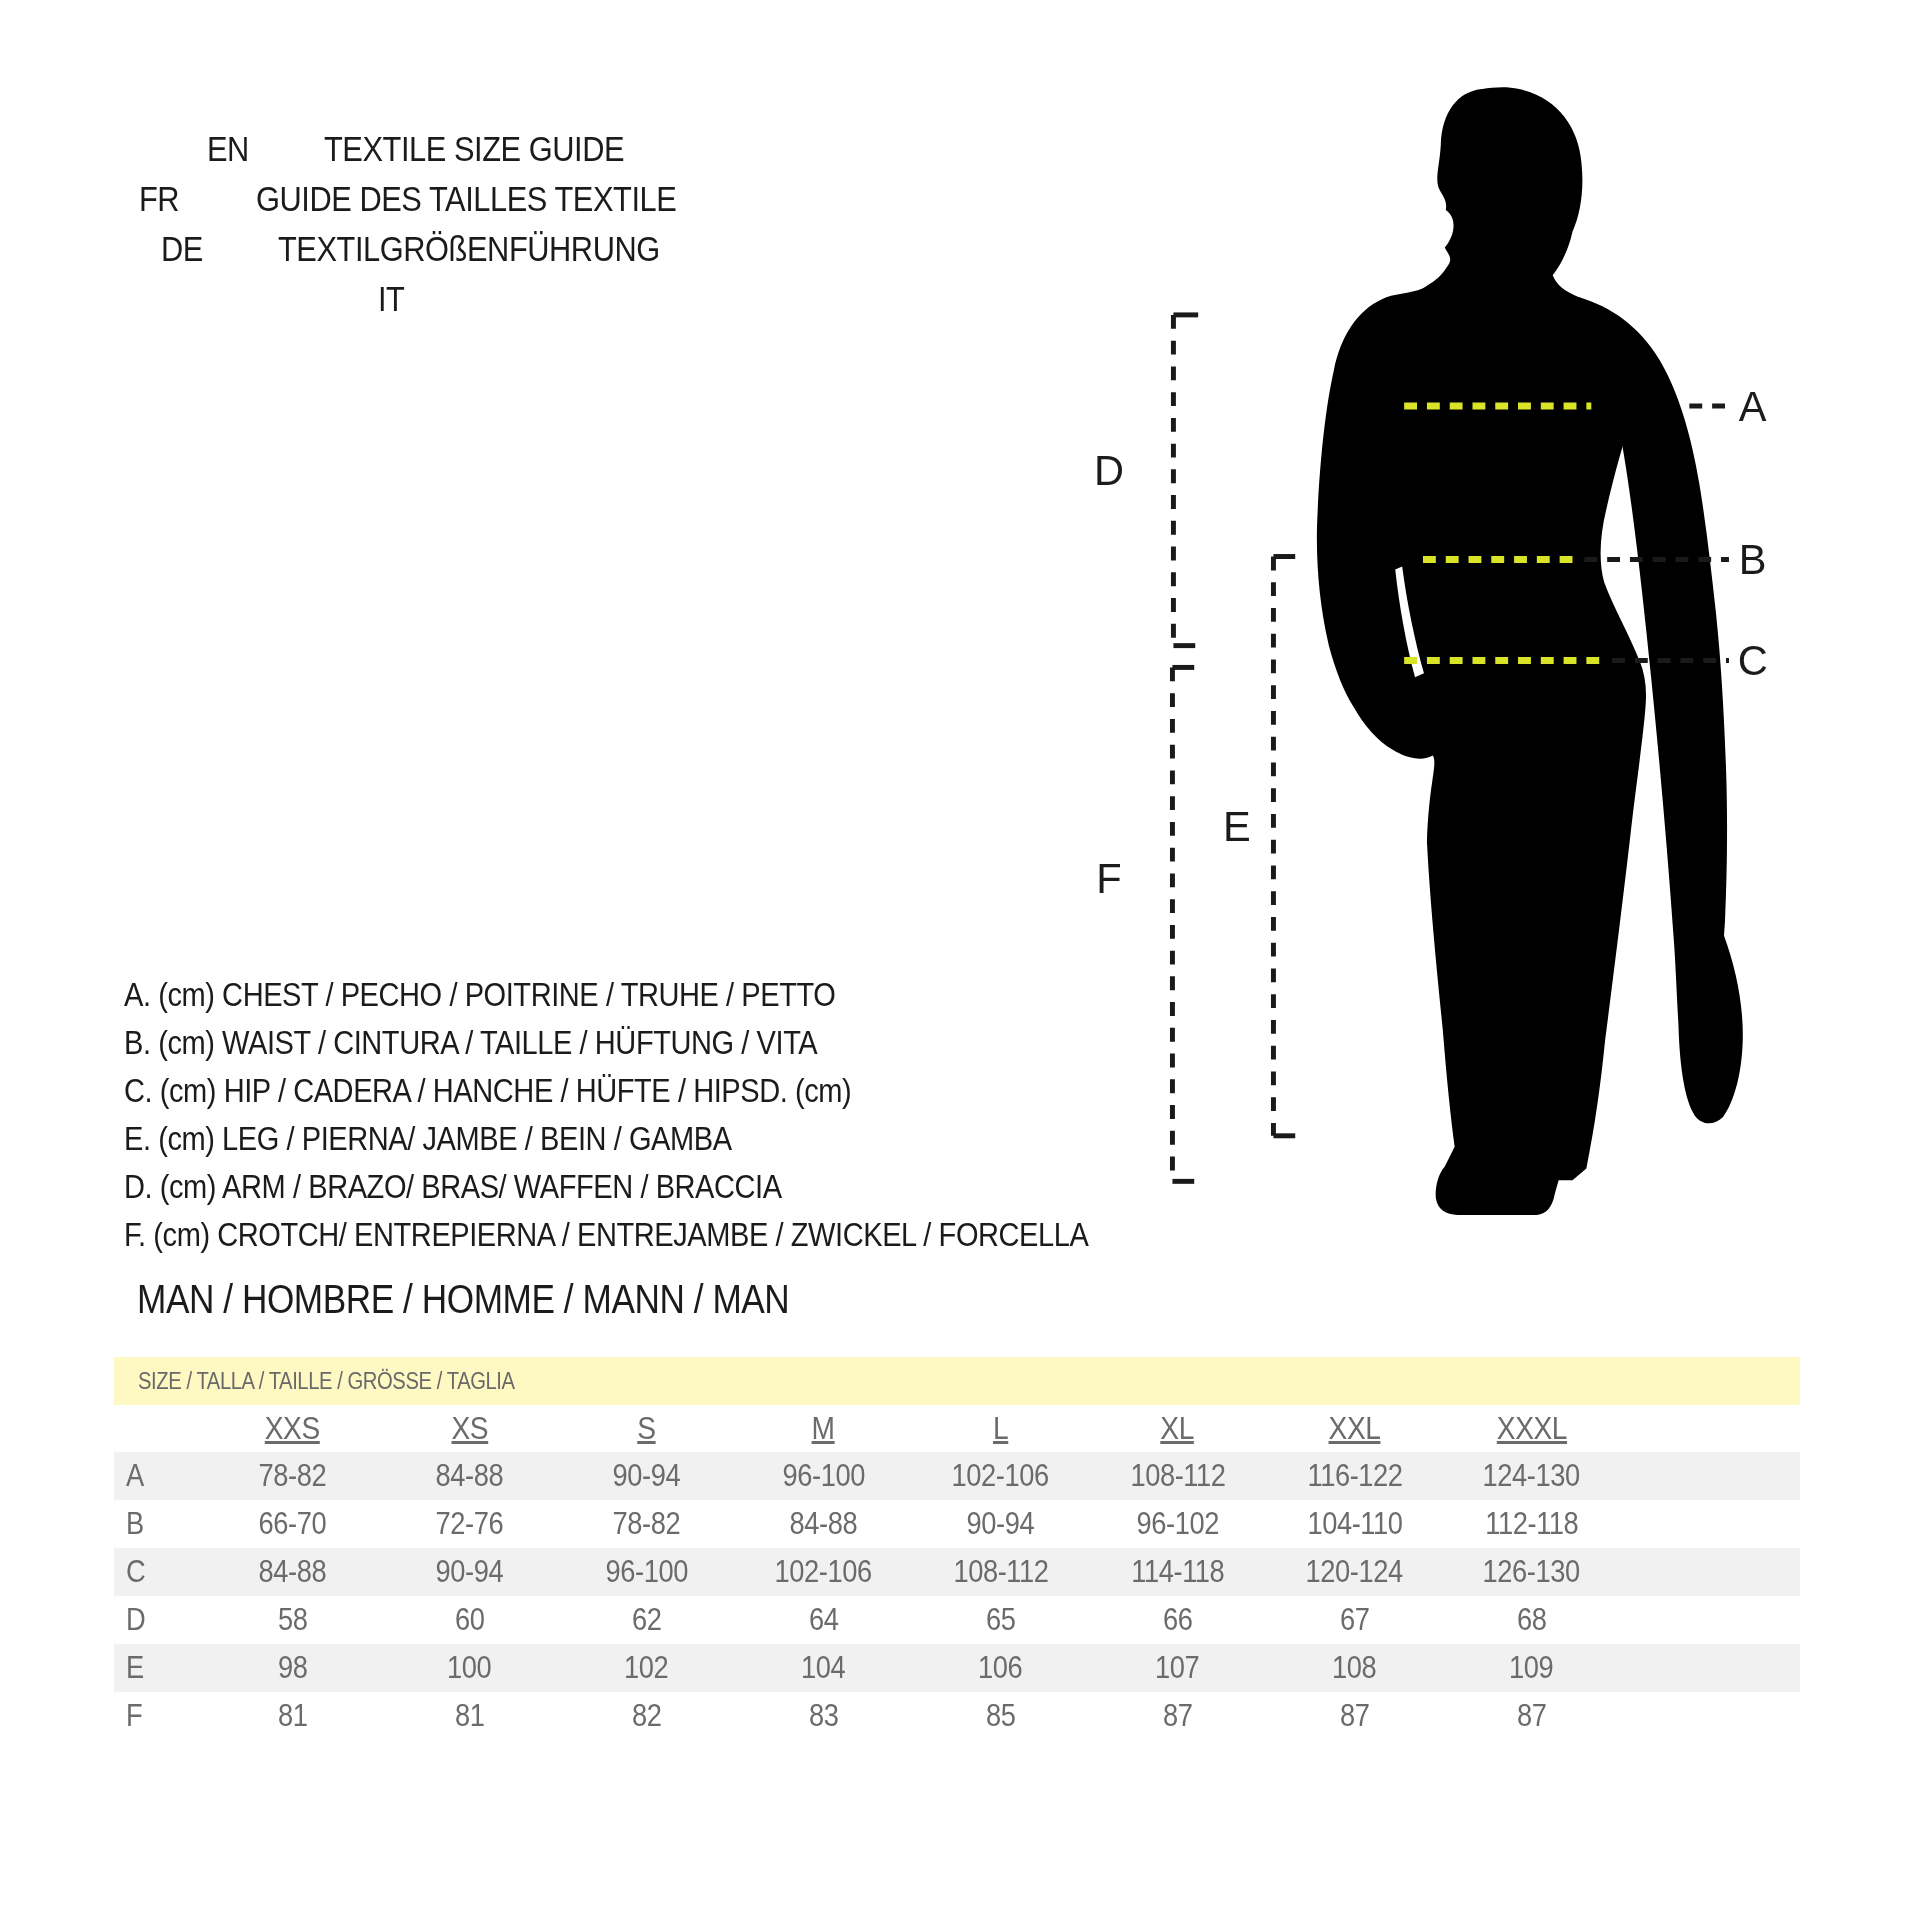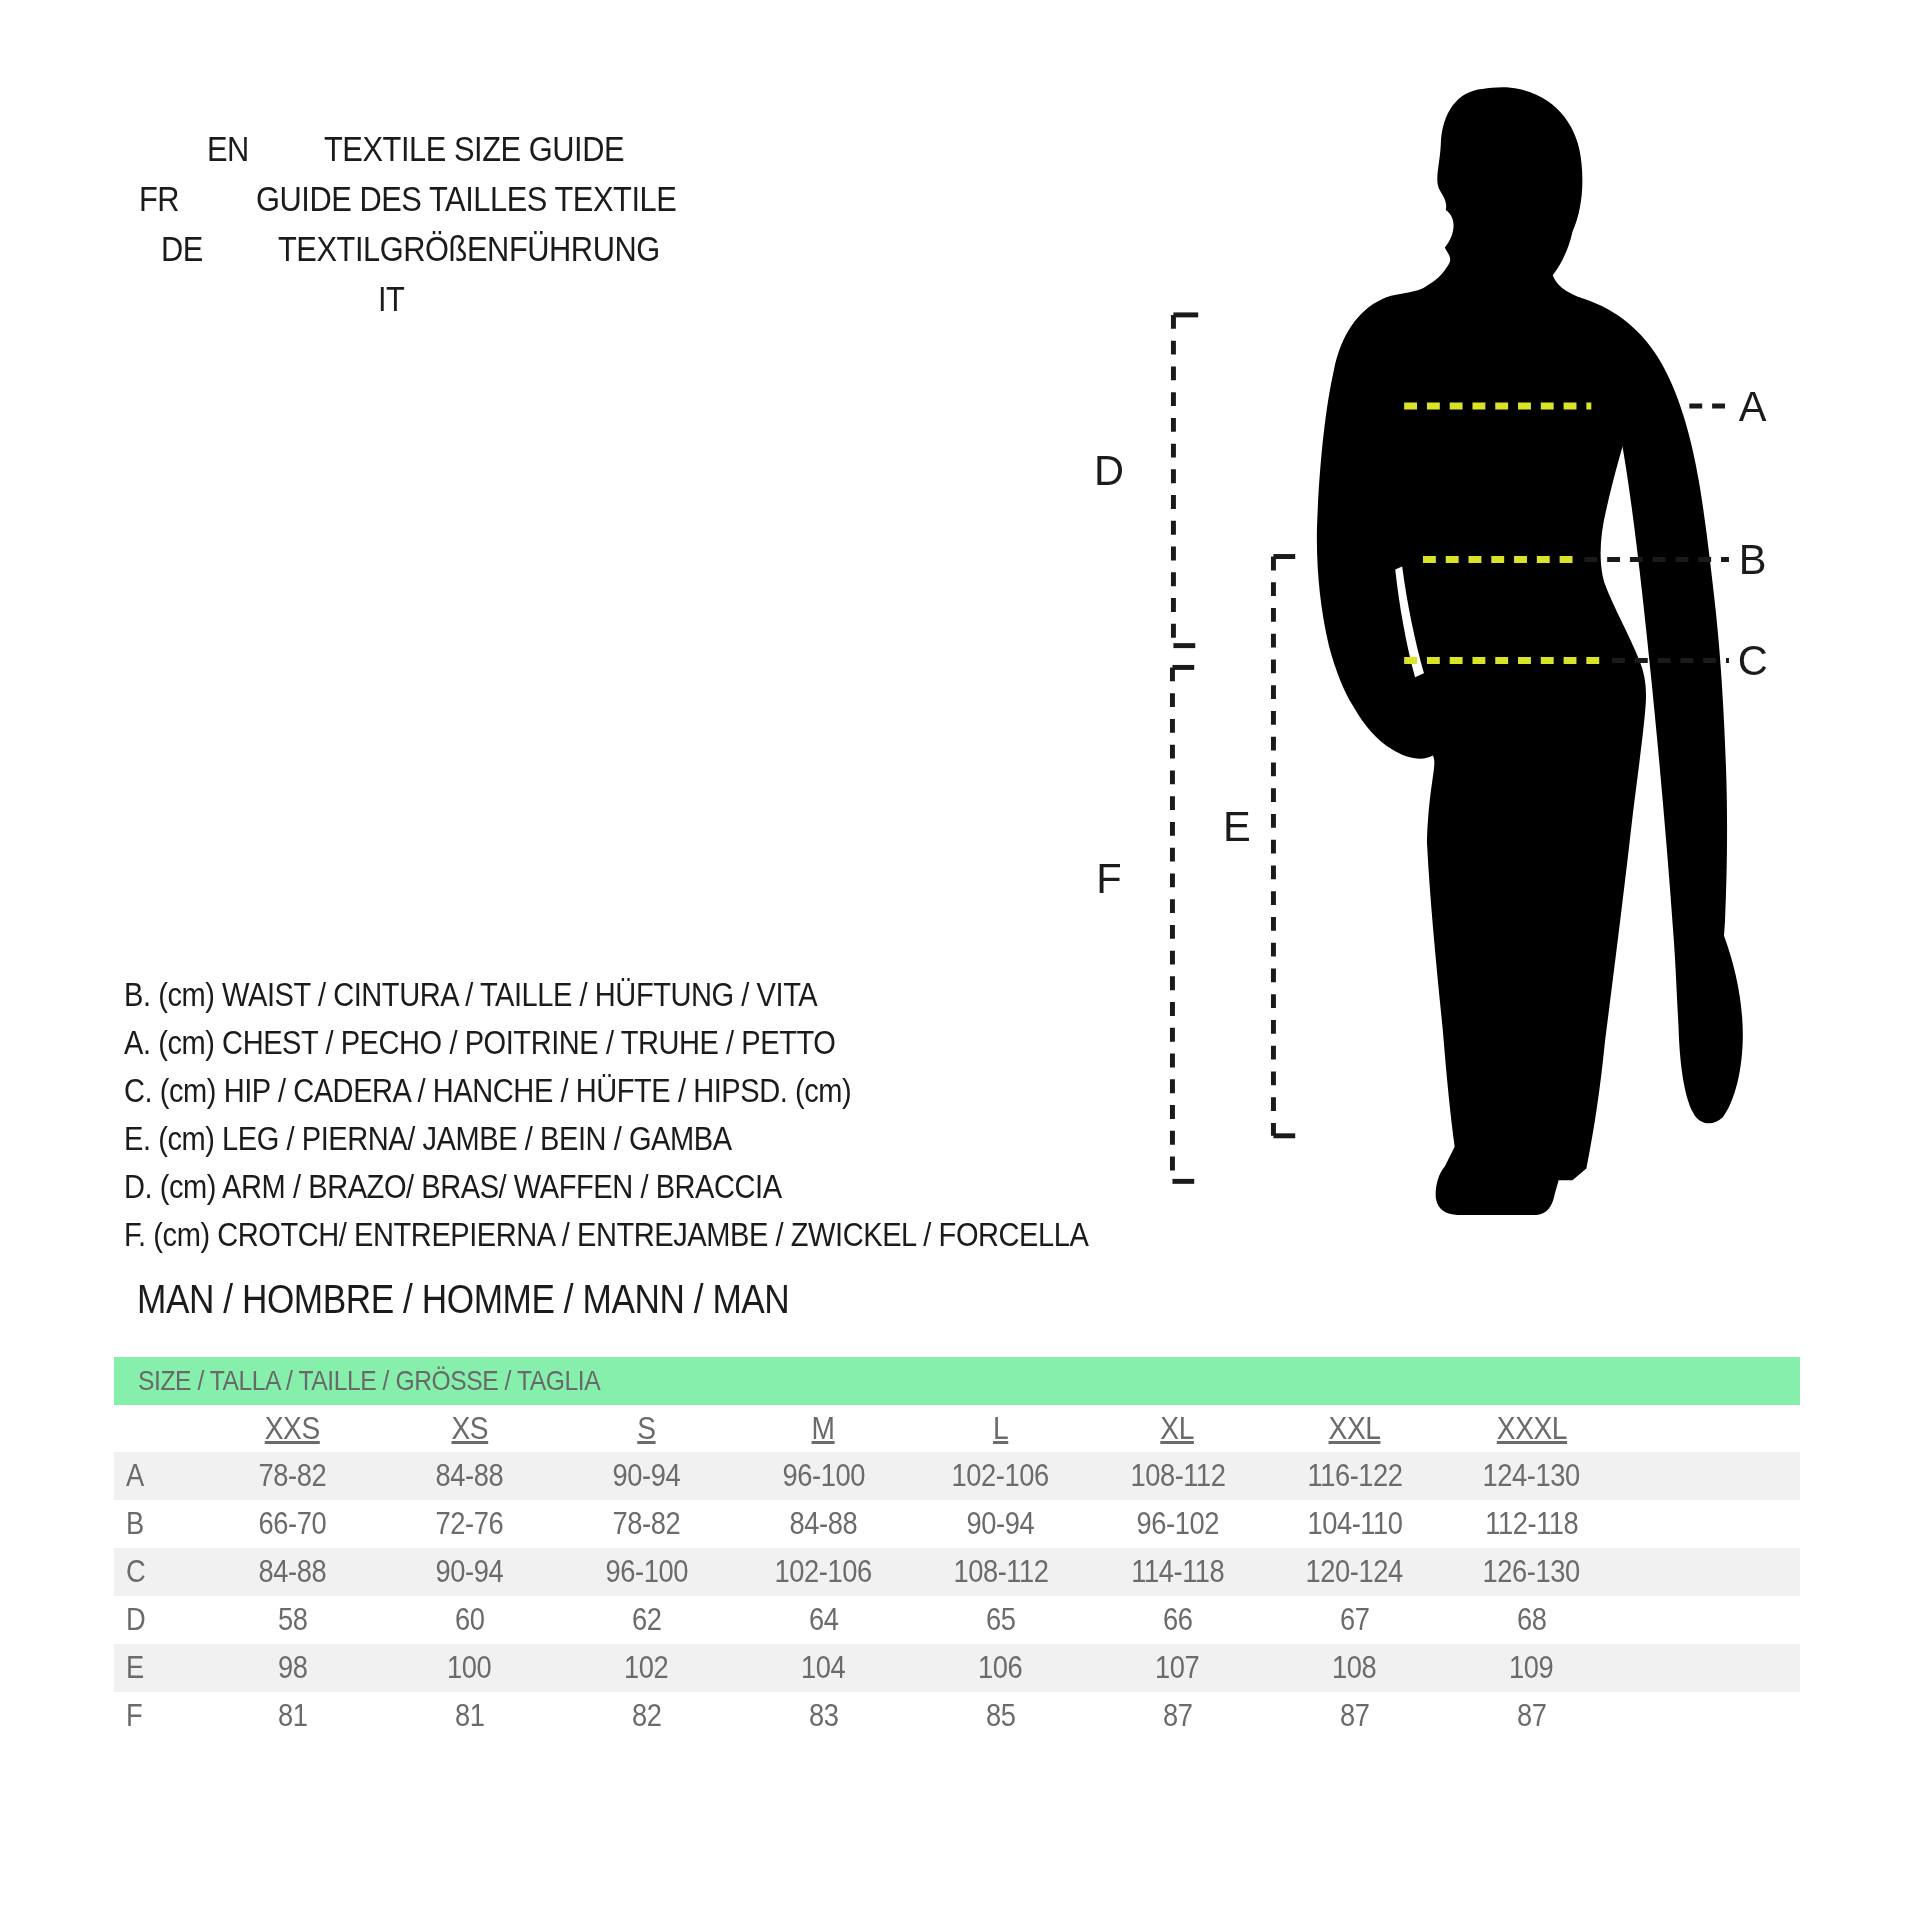--- a/index.html
+++ b/index.html
@@ -19,22 +19,22 @@
 
   
   .legend-block{left:124px;top:971px;}
   .legend-line{height:48px;line-height:48px;font-size:33px;}
 
   
   .gender-line{left:137px;top:1275px;height:48px;line-height:48px;font-size:40px;}
 
   
   .size-table{left:114px;top:1357px;width:1686px;}
-  .table-title{height:48px;line-height:48px;background:#86efac;color:#696969;
-    font-size:28px;padding-left:24px;box-sizing:border-box;}
+  .table-title{height:48px;line-height:48px;background:#fef9c3;color:#696969;
+    font-size:23px;padding-left:24px;box-sizing:border-box;}
   .t-row{display:grid;grid-template-columns:90px repeat(8,177px) 1fr;height:48px;}
   .t-row.hdr{height:47px;}
   .t-row.stripe{background:#f1f1f1;}
   .t-cell{display:flex;align-items:center;justify-content:center;
     font-size:31px;color:#6b6b6b;overflow:hidden;}
   .t-cell.rowlabel{justify-content:flex-start;padding-left:12px;}
   .t-cell.colhead{font-size:32px;text-decoration:underline;}
 
   
   #figure-svg{left:0;top:0;}
@@ -150,22 +150,22 @@
       <div class="lang-row">
         <span class="lang-code"><span class="cond cond-left">DE</span></span>
         <span class="lang-title"><span class="cond cond-left">TEXTILGRÖßENFÜHRUNG</span></span>
       </div>
       <div class="lang-row">
         <span class="lang-code"><span class="cond cond-left">IT</span></span>
       </div>
     </div>
 
   <div class="abs legend-block">
+      <div class="legend-line"><span class="cond cond-left">A. (cm) CHEST / PECHO / POITRINE / TRUHE / PETTO</span></div>
       <div class="legend-line"><span class="cond cond-left">B. (cm) WAIST / CINTURA / TAILLE / HÜFTUNG / VITA</span></div>
-      <div class="legend-line"><span class="cond cond-left">A. (cm) CHEST / PECHO / POITRINE / TRUHE / PETTO</span></div>
       <div class="legend-line"><span class="cond cond-left">C. (cm) HIP / CADERA / HANCHE / HÜFTE / HIPSD. (cm)</span></div>
       <div class="legend-line"><span class="cond cond-left">E. (cm) LEG / PIERNA/ JAMBE / BEIN / GAMBA</span></div>
       <div class="legend-line"><span class="cond cond-left">D. (cm) ARM / BRAZO/ BRAS/ WAFFEN / BRACCIA</span></div>
       <div class="legend-line"><span class="cond cond-left">F. (cm) CROTCH/ ENTREPIERNA / ENTREJAMBE / ZWICKEL / FORCELLA</span></div>
     </div>
 
   <div class="abs gender-line">
     <span class="cond cond-left">MAN / HOMBRE / HOMME / MANN / MAN</span>
   </div>
 

